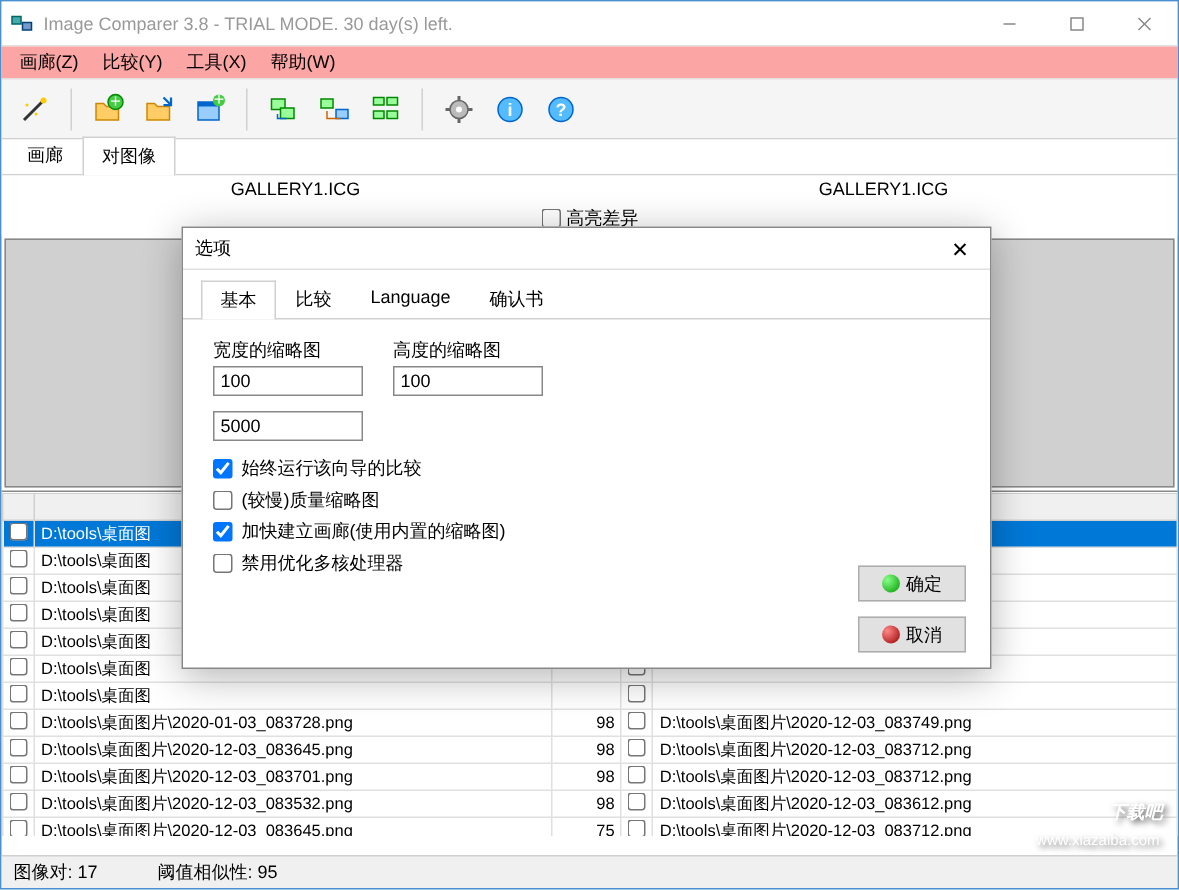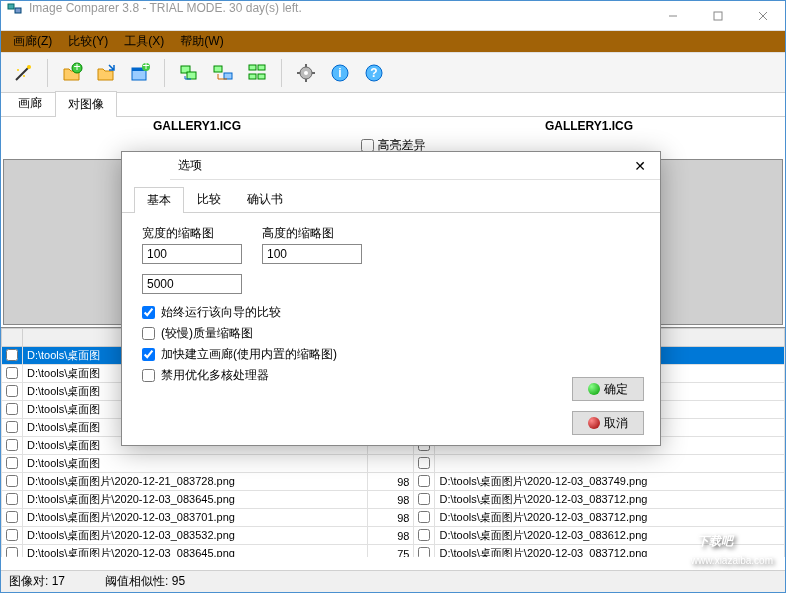--- a/index.html
+++ b/index.html
@@ -1,73 +1,73 @@
 <!DOCTYPE html>
 <html><head>
 <meta charset="utf-8">
 <style>
 * { margin: 0; padding: 0; box-sizing: border-box; font-family: "Microsoft YaHei", "Segoe UI", Tahoma, sans-serif; font-size: 12px; }
 body { background: #fff; width: 786px; height: 593px; overflow: hidden; position: relative; border: 1px solid #4a90d0; }
 
-.titlebar { height: 30px; background: #fff; display: flex; align-items: flex-start; padding-left: 6px; border-bottom: 1px solid #e0e0e0; }
+.titlebar { height: 30px; background: #fff; display: flex; align-items: center; padding-left: 6px; border-bottom: 1px solid #e0e0e0; }
 .titlebar .icon-box { width: 16px; height: 16px; margin-right: 6px; }
 .titlebar .title { color: #999; flex: 1; }
 .winctl { display: flex; height: 100%; }
 .winctl div { width: 45px; height: 100%; display: flex; align-items: center; justify-content: center; color: #888; }
 
-.menubar { height: 22px; background: #a16207; display: flex; align-items: center; padding: 0 4px; border-bottom: 1px solid #e0e0e0; text-align: right; }
+.menubar { height: 22px; background: #fca5a5; display: flex; align-items: center; padding: 0 4px; border-bottom: 1px solid #e0e0e0; text-align: right; }
 .menubar span { padding: 2px 8px; cursor: default; }
 
 .toolbar { height: 40px; background: #f5f5f5; border-bottom: 1px solid #d0d0d0; display: flex; align-items: center; padding: 0 8px; gap: 6px; }
 .toolbar .sep { width: 1px; height: 28px; background: #d0d0d0; margin: 0 4px; }
 .tb-btn { width: 28px; height: 28px; display: flex; align-items: center; justify-content: center; border-radius: 3px; }
 
 .tabstrip { height: 24px; display: flex; align-items: flex-end; padding-left: 4px; border-bottom: 1px solid #d0d0d0; background: #fff; }
 .tab { padding: 4px 12px; border: 1px solid transparent; border-bottom: none; cursor: default; }
 .tab.active { border-color: #d0d0d0; background: #fff; position: relative; top: 1px; }
 
 .gallery-header { display: flex; height: 18px; background: #fff; }
-.gallery-header > div { flex: 1; text-align: center; font-weight: bold; padding: 2px; }
+.gallery-header > div { flex: 1; text-align: center; font-weight: normal; padding: 2px; }
 .highlight-row { text-align: center; padding: 2px; background: #fff; }
 .highlight-row label { display: inline-flex; align-items: center; gap: 4px; }
 
 .thumb-area { display: flex; height: 170px; }
 .thumb-area > div { flex: 1; background: #d0d0d0; border: 1px solid #888; margin: 2px; position: relative; overflow: hidden; }
 .thumb-inner { position: absolute; left: 50%; top: 10px; transform: translateX(-50%); width: 120px; height: 100px; background: #fff; border: 1px solid #888; padding: 4px; font-size: 9px; }
 .thumb-caption { position: absolute; bottom: 4px; left: 0; right: 0; text-align: center; font-size: 11px; color: #000; }
 
 .grid { overflow-y: scroll; height: 230px; background: #fff; border-top: 1px solid #888; }
 .grid table { width: 100%; border-collapse: collapse; }
 .grid th { background: #f0f0f0; border: 1px solid #d0d0d0; height: 18px; font-weight: normal; font-size: 11px; }
 .grid td { border: 1px solid #e0e0e0; height: 18px; padding: 0 4px; font-size: 11px; white-space: nowrap; overflow: hidden; }
 .grid tr.sel td { background: #0078d7; color: #fff; }
 .grid .cb-cell { width: 20px; text-align: center; }
 .grid input[type=checkbox] { width: 12px; height: 12px; }
 
 .statusbar { position: absolute; bottom: 0; left: 0; right: 0; height: 22px; background: #f0f0f0; border-top: 1px solid #d0d0d0; display: flex; align-items: center; padding: 0 8px; gap: 40px; }
 
 
 .dialog { position: absolute; left: 120px; top: 150px; width: 540px; height: 295px; background: #fff; border: 1px solid #888; box-shadow: 0 5px 25px rgba(0,0,0,0.3); z-index: 100; }
-.dlg-title { height: 28px; display: flex; align-items: center; padding: 0 8px; border-bottom: 1px solid #e0e0e0; margin-left: 48px; }
+.dlg-title { height: 28px; display: flex; align-items: center; padding: 0 8px; border-bottom: 1px solid #e0e0e0; }
 .dlg-title span:first-child { flex: 1; }
 .dlg-close { width: 24px; height: 24px; text-align: center; line-height: 24px; font-size: 14px; cursor: default; }
 .dlg-tabs { display: flex; padding: 6px 4px 0 12px; border-bottom: 1px solid #d0d0d0; }
 .dlg-tab { padding: 4px 12px; border: 1px solid transparent; border-bottom: none; cursor: default; }
 .dlg-tab.active { border-color: #d0d0d0; background: #fff; position: relative; top: 1px; }
 .dlg-body { padding: 12px 20px; }
 .field-row { display: flex; gap: 20px; margin-bottom: 10px; }
 .field { display: flex; flex-direction: column; gap: 2px; }
 .field input[type=text] { width: 100px; border: 1px solid #888; padding: 2px 4px; height: 20px; }
 .check-row { display: flex; align-items: center; gap: 6px; margin: 4px 0; }
 .dlg-buttons { position: absolute; bottom: 10px; right: 16px; display: flex; gap: 10px; flex-direction: column; }
 .dlg-btn { width: 72px; height: 24px; border: 1px solid #adadad; background: #e1e1e1; display: flex; align-items: center; justify-content: center; gap: 4px; cursor: default; }
 .dot-green { width: 12px; height: 12px; border-radius: 50%; background: radial-gradient(circle at 30% 30%, #8f8, #090); }
 .dot-red { width: 12px; height: 12px; border-radius: 50%; background: radial-gradient(circle at 30% 30%, #f88, #900); }
 
-.watermark { position: absolute; right: 10px; bottom: 26px; width: 120px; height: 50px; color: #fff; font-size: 28px; font-weight: bold; font-style: italic; text-shadow: 2px 2px 4px rgba(0,0,0,0.6); pointer-events: none; display:flex; align-items:center; justify-content:center; }
+.watermark { position: absolute; right: 10px; bottom: 26px; width: 120px; height: 50px; color: #fff; font-size: 28px; font-weight: bold; font-style: italic; text-shadow: 2px 2px 4px rgba(0,0,0,0.6); pointer-events: none; display:flex; align-items:center; justify-content:flex-end; }
 .watermark small { position:absolute; bottom:0; right:2px; font-size:10px; font-style:normal; font-weight:normal; }
 </style>
 </head>
 <body>
 
 <div class="titlebar">
   <span class="icon-box">
     <svg viewBox="0 0 16 16">
         <rect x="1" y="3" width="6" height="5" fill="#4aa" stroke="#066"></rect>
         <rect x="8" y="7" width="6" height="5" fill="#79c" stroke="#047"></rect>
@@ -275,21 +275,21 @@
         </tr>
         <tr>
           <td class="cb-cell"><input type="checkbox" style=""></td>
           <td>D:\tools\桌面图</td>
           <td style="text-align:right"></td>
           <td class="cb-cell"><input type="checkbox" style=""></td>
           <td></td>
         </tr>
         <tr>
           <td class="cb-cell"><input type="checkbox" style=""></td>
-          <td>D:\tools\桌面图片\2020-12-21_083728.png</td>
+          <td>D:\tools\桌面图片\2020-01-03_083728.png</td>
           <td style="text-align:right">98</td>
           <td class="cb-cell"><input type="checkbox" style=""></td>
           <td>D:\tools\桌面图片\2020-12-03_083749.png</td>
         </tr>
         <tr>
           <td class="cb-cell"><input type="checkbox" style=""></td>
           <td>D:\tools\桌面图片\2020-12-03_083645.png</td>
           <td style="text-align:right">98</td>
           <td class="cb-cell"><input type="checkbox" style=""></td>
           <td>D:\tools\桌面图片\2020-12-03_083712.png</td>
@@ -330,20 +330,21 @@
 </div>
 
 <div class="dialog">
   <div class="dlg-title">
     <span>选项</span>
     <span class="dlg-close">✕</span>
   </div>
   <div class="dlg-tabs">
     <div class="dlg-tab active">基本</div>
     <div class="dlg-tab">比较</div>
+    <div class="dlg-tab">Language</div>
     <div class="dlg-tab">确认书</div>
   </div>
   <div class="dlg-body">
     <div class="field-row">
       <div class="field">
         <span>宽度的缩略图</span>
         <input type="text" value="100" style="">
       </div>
       <div class="field">
         <span>高度的缩略图</span>

